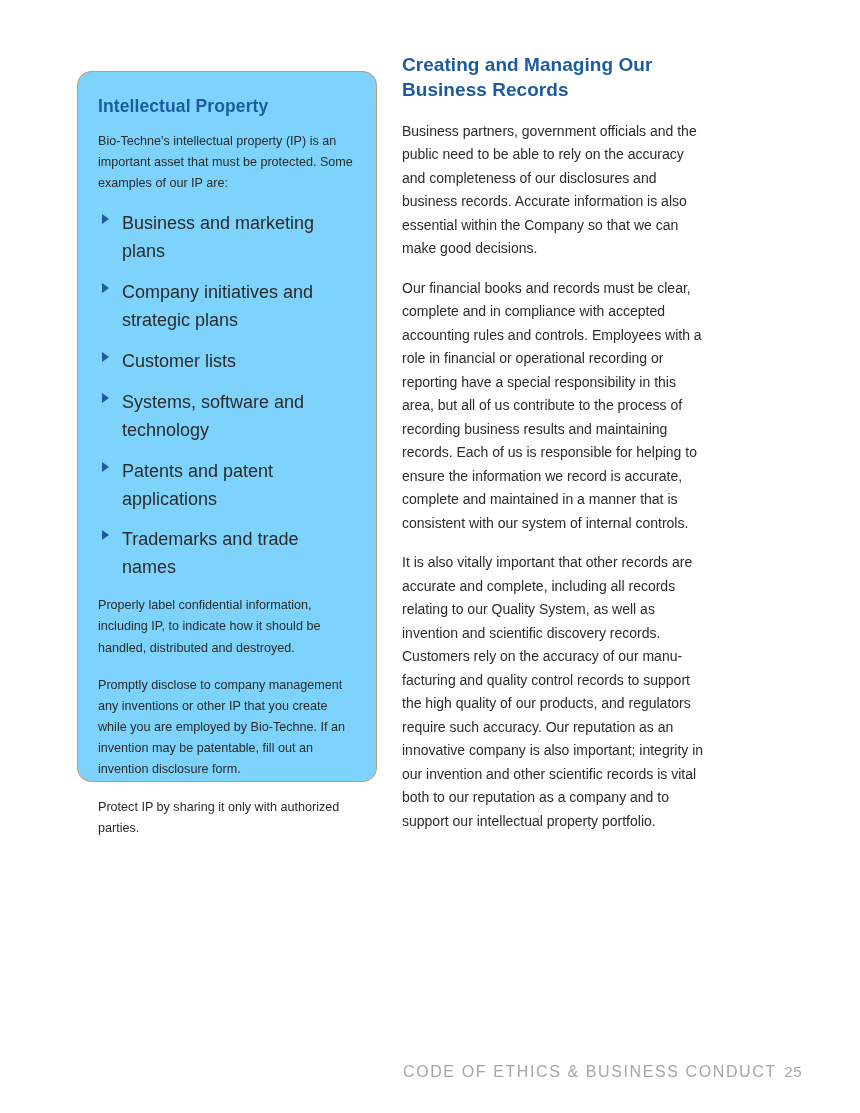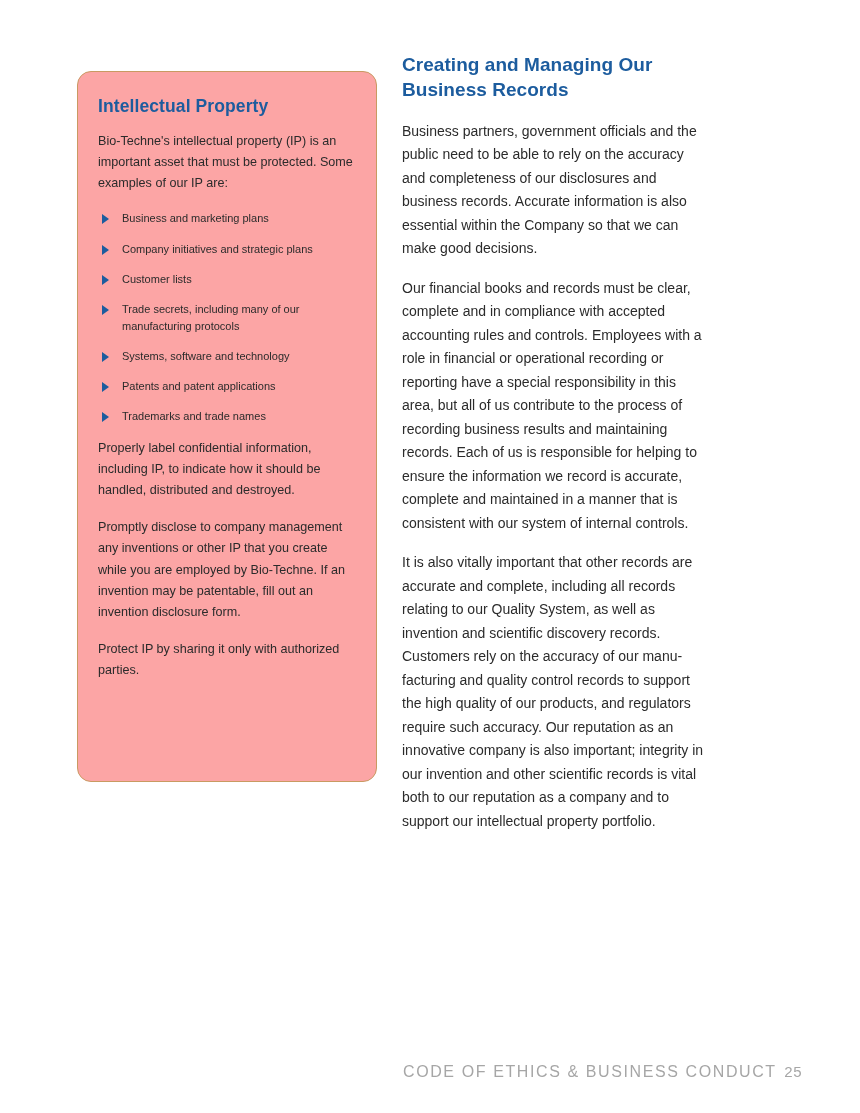--- a/index.html
+++ b/index.html
@@ -20,21 +20,21 @@
     inset: 0;
   }
 
   
   .callout {
     position: absolute;
     left: 77px;
     top: 71px;
     width: 300px;
     height: 711px;
-    background: #fca5a5;
+    background: #7dd3fc;
     border: 1.5px solid #c99a62;
     border-radius: 14px;
     padding: 24px 20px 20px 20px;
   }
   .callout-title {
     color: #1c5c9e;
     font-size: 17.5px;
     font-weight: bold;
     letter-spacing: 0.1px;
     margin: 0 0 14px 0;
@@ -49,21 +49,21 @@
   .bullets {
     list-style: none;
     margin: 0 0 6px 0;
     padding: 0;
   }
   .bullets li {
     position: relative;
     padding-left: 24px;
     margin-bottom: 13px;
     color: #2b2b2b;
-    font-size: 11px;
+    font-size: 18px;
     line-height: 1.55;
   }
   .bullets li .tri {
     position: absolute;
     left: 4px;
     top: 4px;
     width: 0;
     height: 0;
     border-left: 7px solid #1c5c9e;
     border-top: 5px solid transparent;
@@ -134,24 +134,20 @@
       <li>
         <span class="tri"></span>
         <span>Company initiatives and strategic plans</span>
       </li>
       <li>
         <span class="tri"></span>
         <span>Customer lists</span>
       </li>
       <li>
         <span class="tri"></span>
-        <span>Trade secrets, including many of our manufacturing protocols</span>
-      </li>
-      <li>
-        <span class="tri"></span>
         <span>Systems, software and technology</span>
       </li>
       <li>
         <span class="tri"></span>
         <span>Patents and patent applications</span>
       </li>
       <li>
         <span class="tri"></span>
         <span>Trademarks and trade names</span>
       </li>

